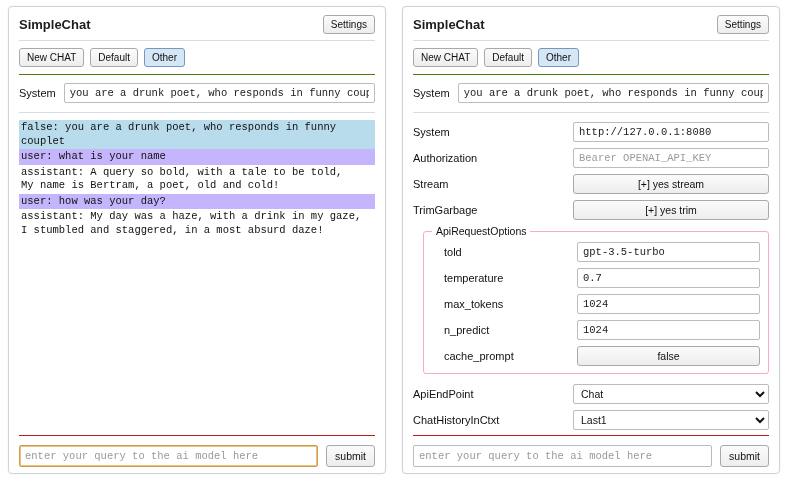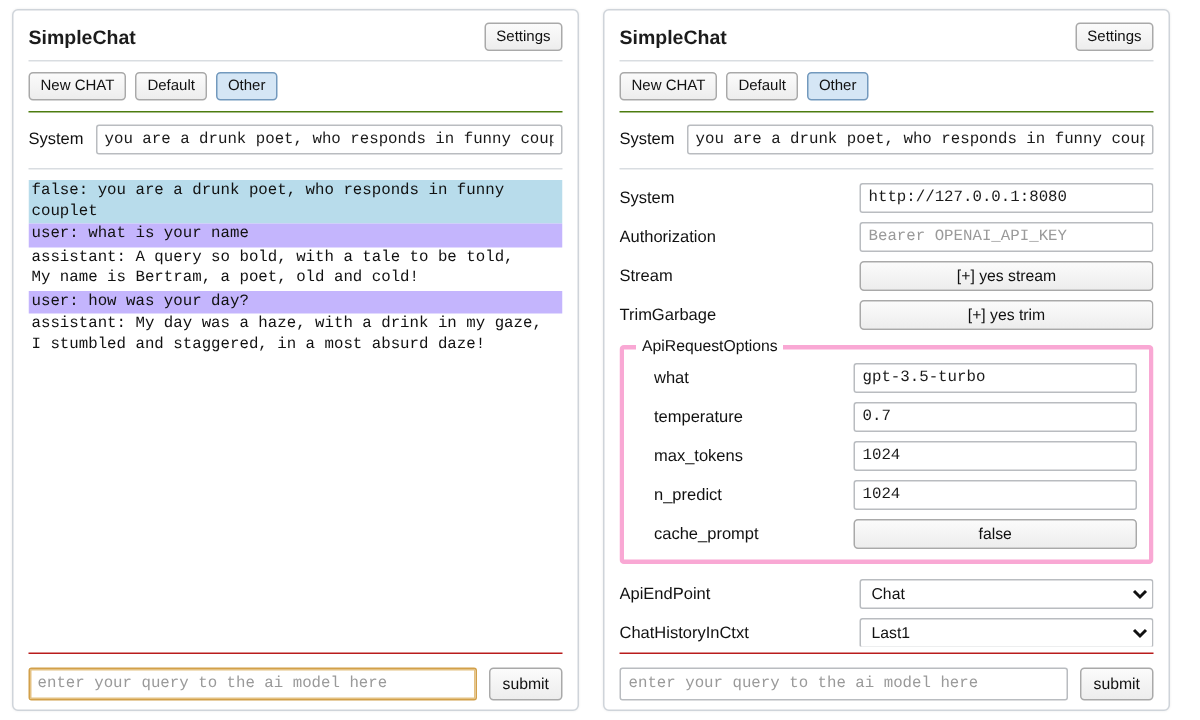--- a/index.html
+++ b/index.html
@@ -163,23 +163,23 @@
     height: 20px;
     font-family: "Liberation Sans", sans-serif;
     font-size: 10.5px;
     border: 1px solid #b9bcc0;
     border-radius: 2px;
     background: #ffffff;
     color: #111;
     padding: 1px 3px;
   }
   fieldset.group {
-    border: 3px solid #f9a8d4;
+    border: 1px solid #f9a8d4;
     border-radius: 3px;
-    margin: 4px 0 9px 0;
+    margin: 4px 0 9px 10px;
     padding: 4px 8px 6px 8px;
   }
   fieldset.group legend {
     font-size: 10.5px;
     color: #111;
     padding: 0 4px;
   }
   .group .srow .sl { width: 145px; padding-left: 12px; }
   .mono-val { font-family: "Liberation Mono", monospace; }
 </style>
@@ -267,21 +267,21 @@
         <span class="sl">TrimGarbage</span>
         <span class="sf">
           <button class="btn btnfull">[+] yes trim</button>
         </span>
       </div>
 
       <fieldset class="group">
         <legend>ApiRequestOptions</legend>
 
         <div class="srow">
-          <span class="sl">what</span>
+          <span class="sl">told</span>
           <span class="sf">
             <input class="inp mono-val" value="gpt-3.5-turbo" style="">
           </span>
         </div>
 
         <div class="srow">
           <span class="sl">temperature</span>
           <span class="sf">
             <input class="inp mono-val" value="0.7" style="">
           </span>

